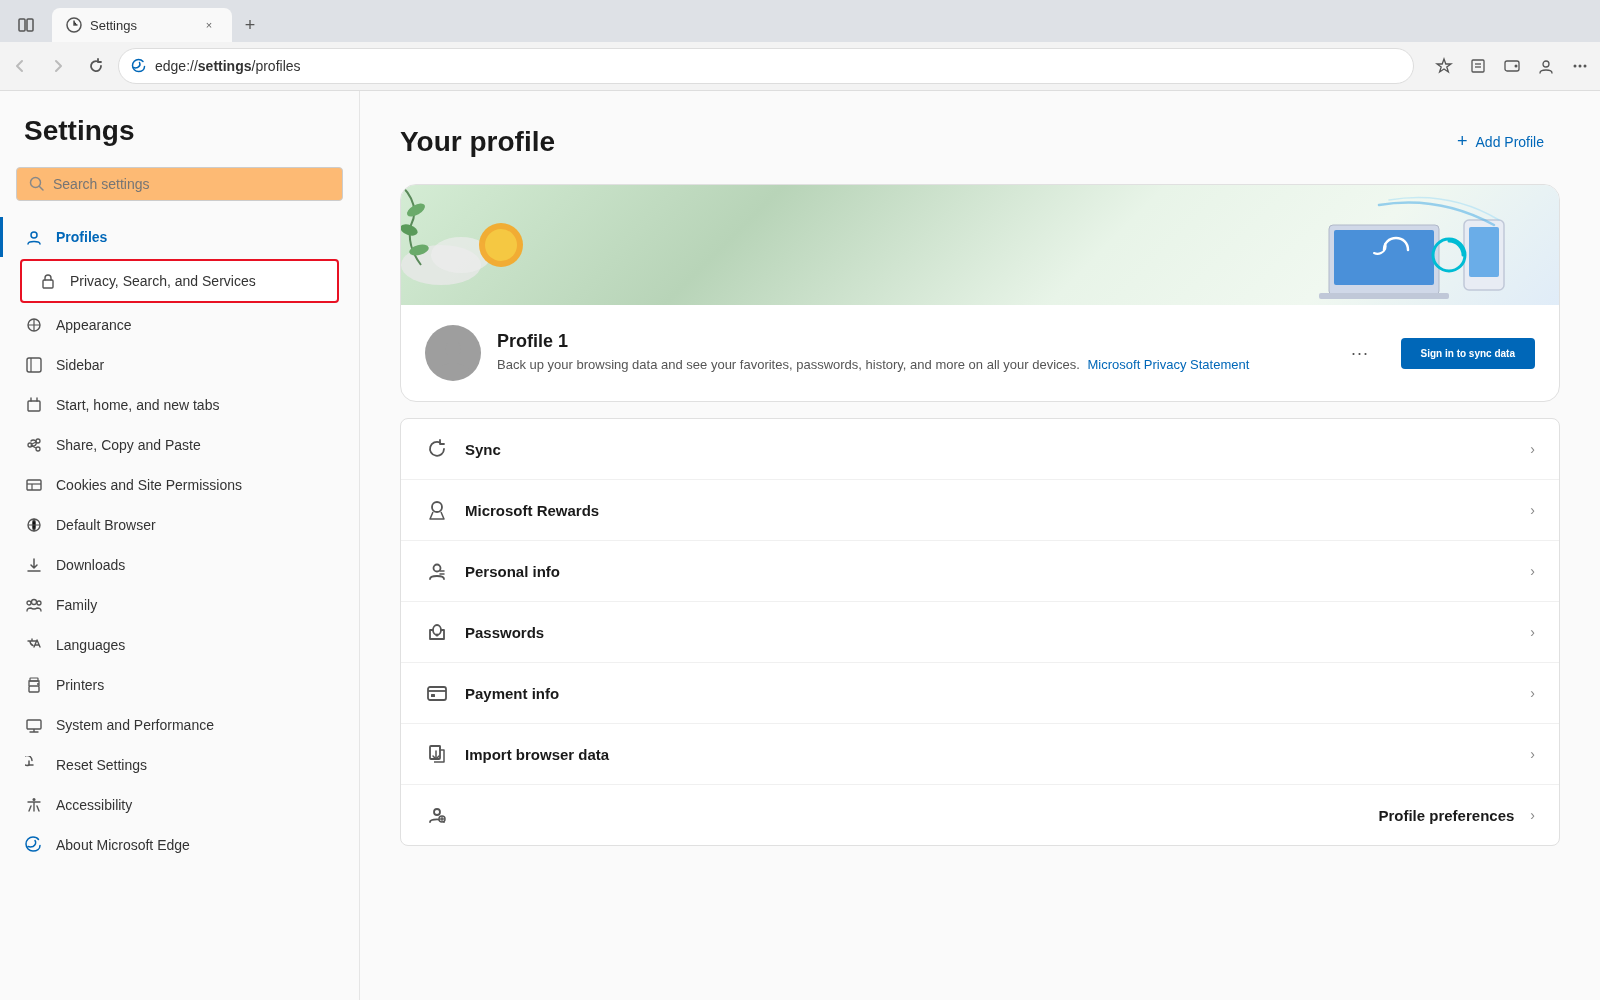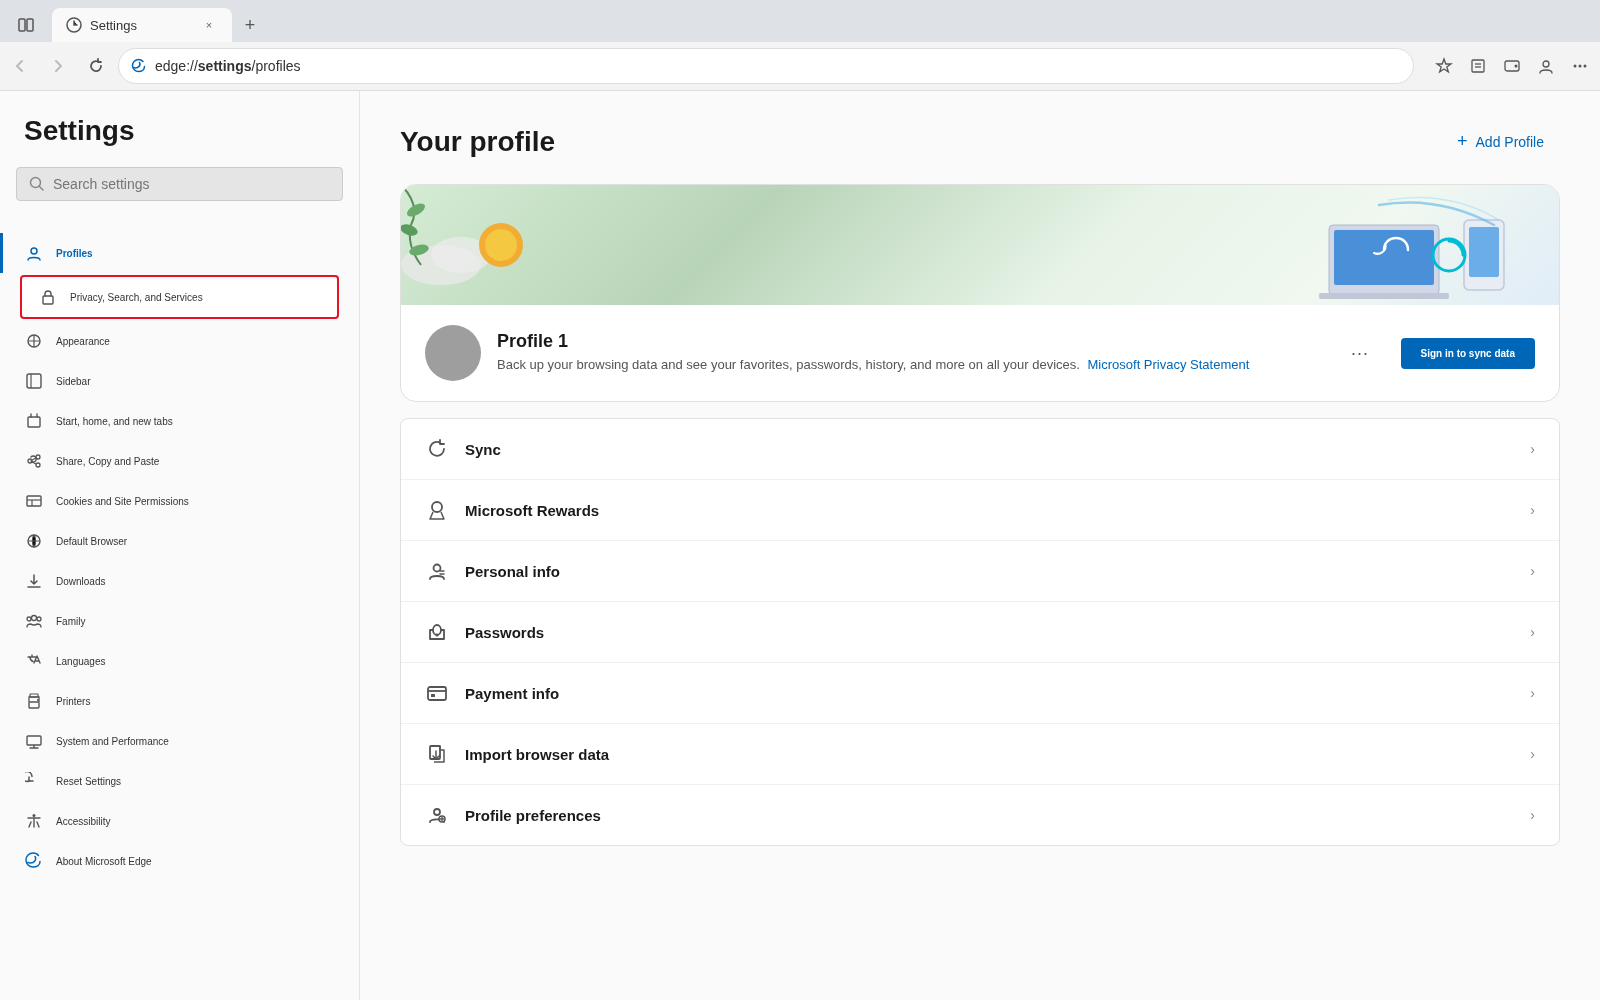--- a/index.html
+++ b/index.html
@@ -25,24 +25,24 @@
     .address-text { font-size: 14px; color: #333; flex: 1; }
     .address-bold { font-weight: 600; }
     .nav-actions { display: flex; align-items: center; gap: 2px; margin-left: 8px; }
 
     
     .browser-content { display: flex; width: 100%; height: calc(1000px - 82px); background: #fafafa; }
 
     
     .sidebar { width: 360px; min-width: 360px; background: #fafafa; border-right: 1px solid #e5e5e5; overflow-y: auto; padding: 24px 0; }
     .sidebar-title { font-size: 28px; font-weight: 700; color: #1a1a1a; padding: 0 24px 20px; }
-    .search-box { margin: 0 16px 32px; display: flex; align-items: center; gap: 8px; border: 1px solid #ccc; border-radius: 4px; padding: 8px 12px; background: #e5e5e5; }
+    .search-box { margin: 0 16px 16px; display: flex; align-items: center; gap: 8px; border: 1px solid #ccc; border-radius: 4px; padding: 8px 12px; background: #fdba74; }
     .search-box input { border: none; outline: none; font-size: 14px; color: #333; flex: 1; background: transparent; }
     .sidebar-nav { list-style: none; }
-    .sidebar-item { display: flex; align-items: center; gap: 12px; padding: 10px 24px; cursor: pointer; font-size: 10px; color: #333; position: relative; }
+    .sidebar-item { display: flex; align-items: center; gap: 12px; padding: 10px 24px; cursor: pointer; font-size: 14px; color: #333; position: relative; }
     .sidebar-item.active { color: #0067b8; font-weight: 600; border-left: 3px solid #0067b8; padding-left: 21px; }
     .sidebar-item.highlighted { border: 2px solid #e81123; border-radius: 4px; margin: 0 8px; padding: 10px 16px; background: #fff; }
     .nav-icon { width: 20px; height: 20px; display: flex; align-items: center; justify-content: center; flex-shrink: 0; font-size: 16px; color: #555; }
     .sidebar-item.active .nav-icon { color: #0067b8; }
 
     
     .main-content { flex: 1; overflow-y: auto; padding: 32px 40px; background: #fafafa; }
     .page-header { display: flex; align-items: center; justify-content: space-between; margin-bottom: 24px; }
     .page-title { font-size: 28px; font-weight: 700; color: #1a1a1a; }
     .add-profile-btn { display: flex; align-items: center; gap: 8px; padding: 8px 16px; background: transparent; border: none; cursor: pointer; color: #0067b8; font-size: 14px; font-weight: 500; border-radius: 4px; }
@@ -55,21 +55,21 @@
     .profile-text { flex: 1; }
     .profile-name { font-size: 18px; font-weight: 700; color: #1a1a1a; margin-bottom: 4px; }
     .profile-desc { font-size: 13px; color: #555; line-height: 1.4; }
     .profile-desc a { color: #0067b8; text-decoration: none; }
     .profile-more { padding: 0 16px; cursor: pointer; color: #555; font-size: 18px; }
     .sign-in-btn { background: #0067b8; color: #fff; border: none; border-radius: 4px; padding: 10px 20px; font-size: 10px; font-weight: 700; cursor: pointer; white-space: nowrap; }
 
     
     .menu-list { background: #fff; border: 1px solid #e0e0e0; border-radius: 8px; overflow: hidden; }
     .menu-item { display: flex; align-items: center; gap: 16px; padding: 18px 24px; cursor: pointer; border-bottom: 1px solid #f0f0f0; transition: background 0.1s; }
-    .menu-item:last-child { border-bottom: none; }
+    .menu-item:last-child { border-bottom: none; text-align: right; }
     .menu-item-icon { width: 24px; height: 24px; display: flex; align-items: center; justify-content: center; color: #555; flex-shrink: 0; font-size: 18px; }
     .menu-item-label { flex: 1; font-size: 15px; font-weight: 600; color: #1a1a1a; }
     .menu-item-chevron { color: #888; font-size: 14px; }
 
     
     svg { display: block; }
 
     
     ::-webkit-scrollbar { width: 6px; }
     ::-webkit-scrollbar-thumb { background: #ccc; border-radius: 3px; }

